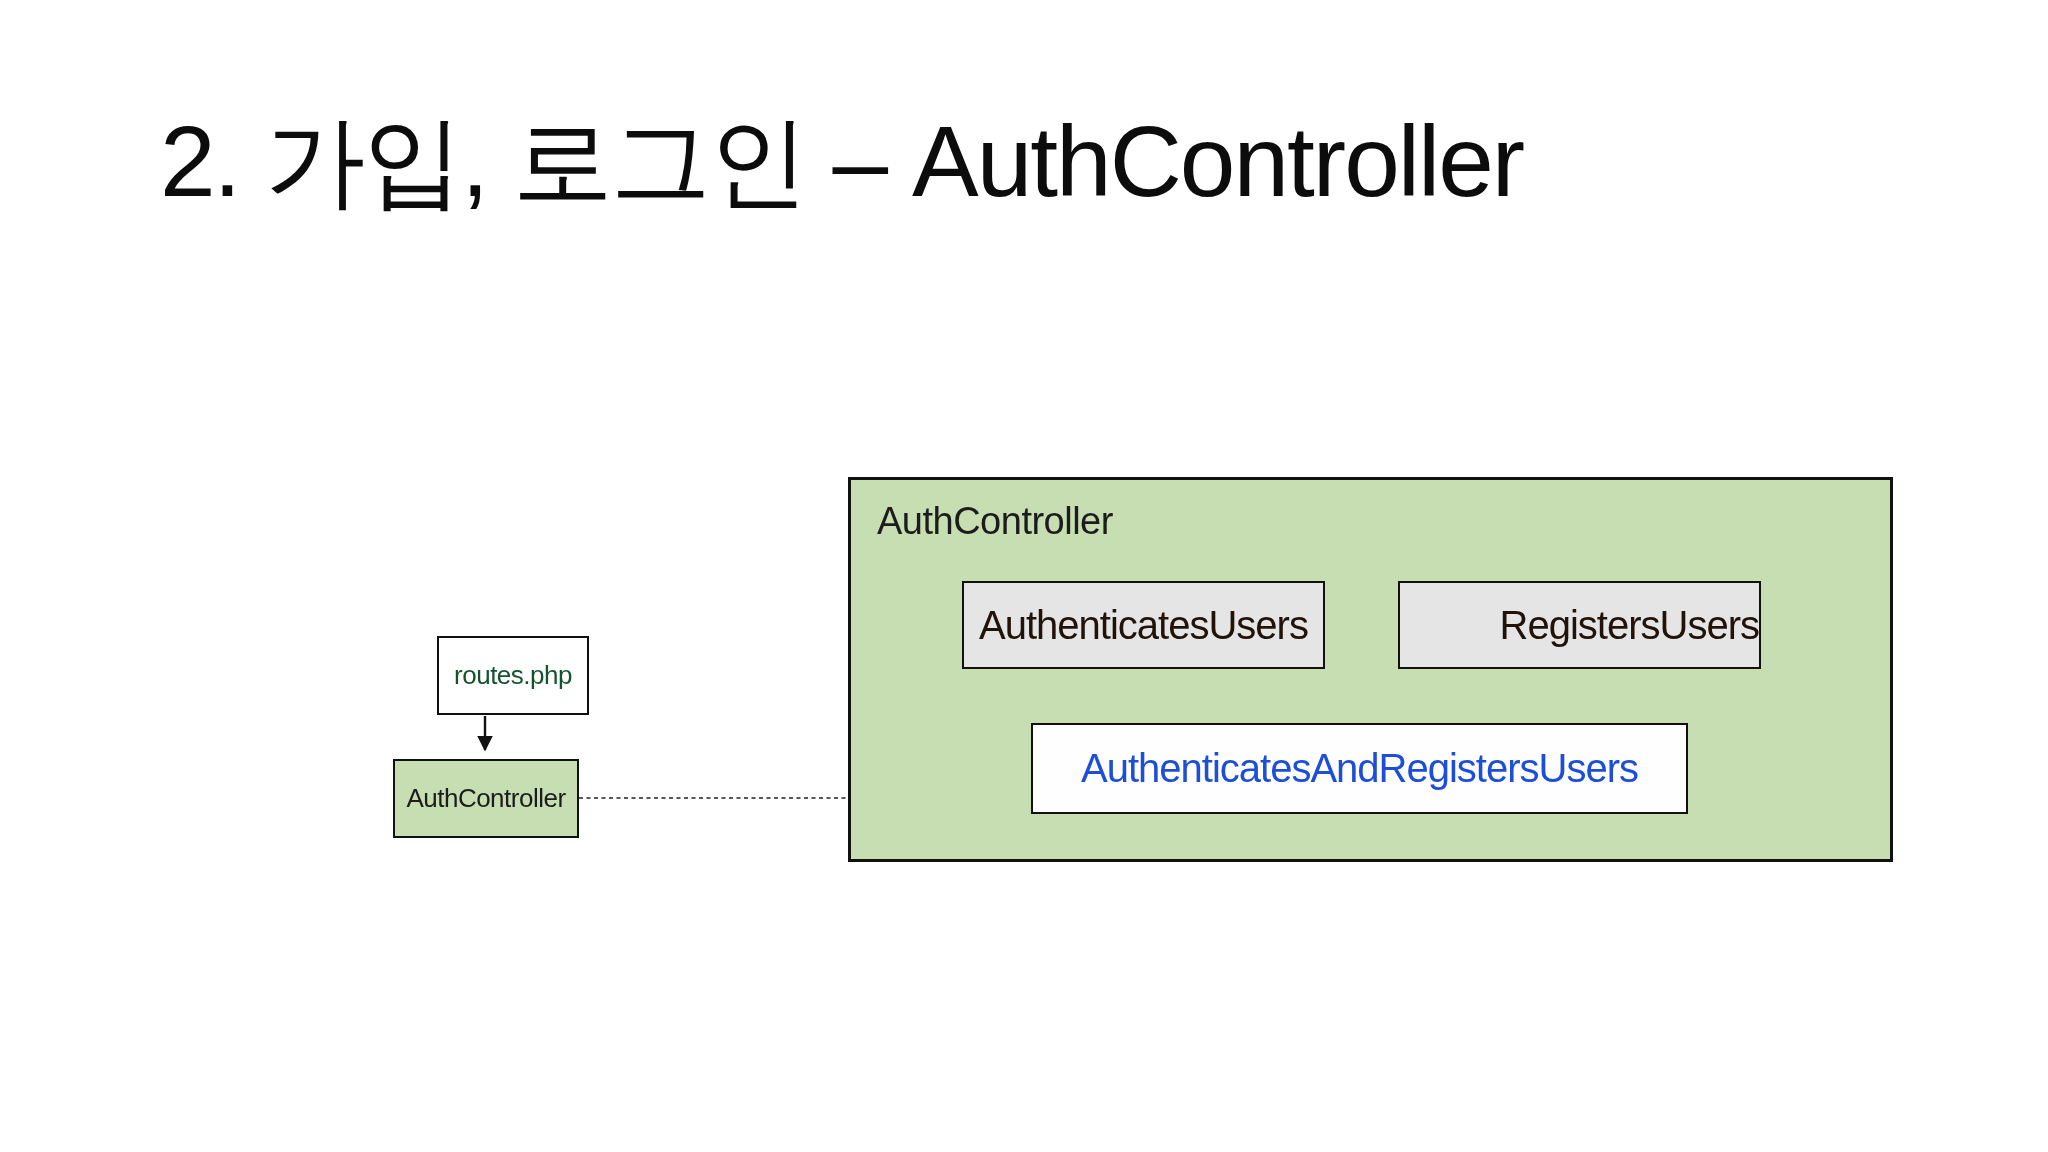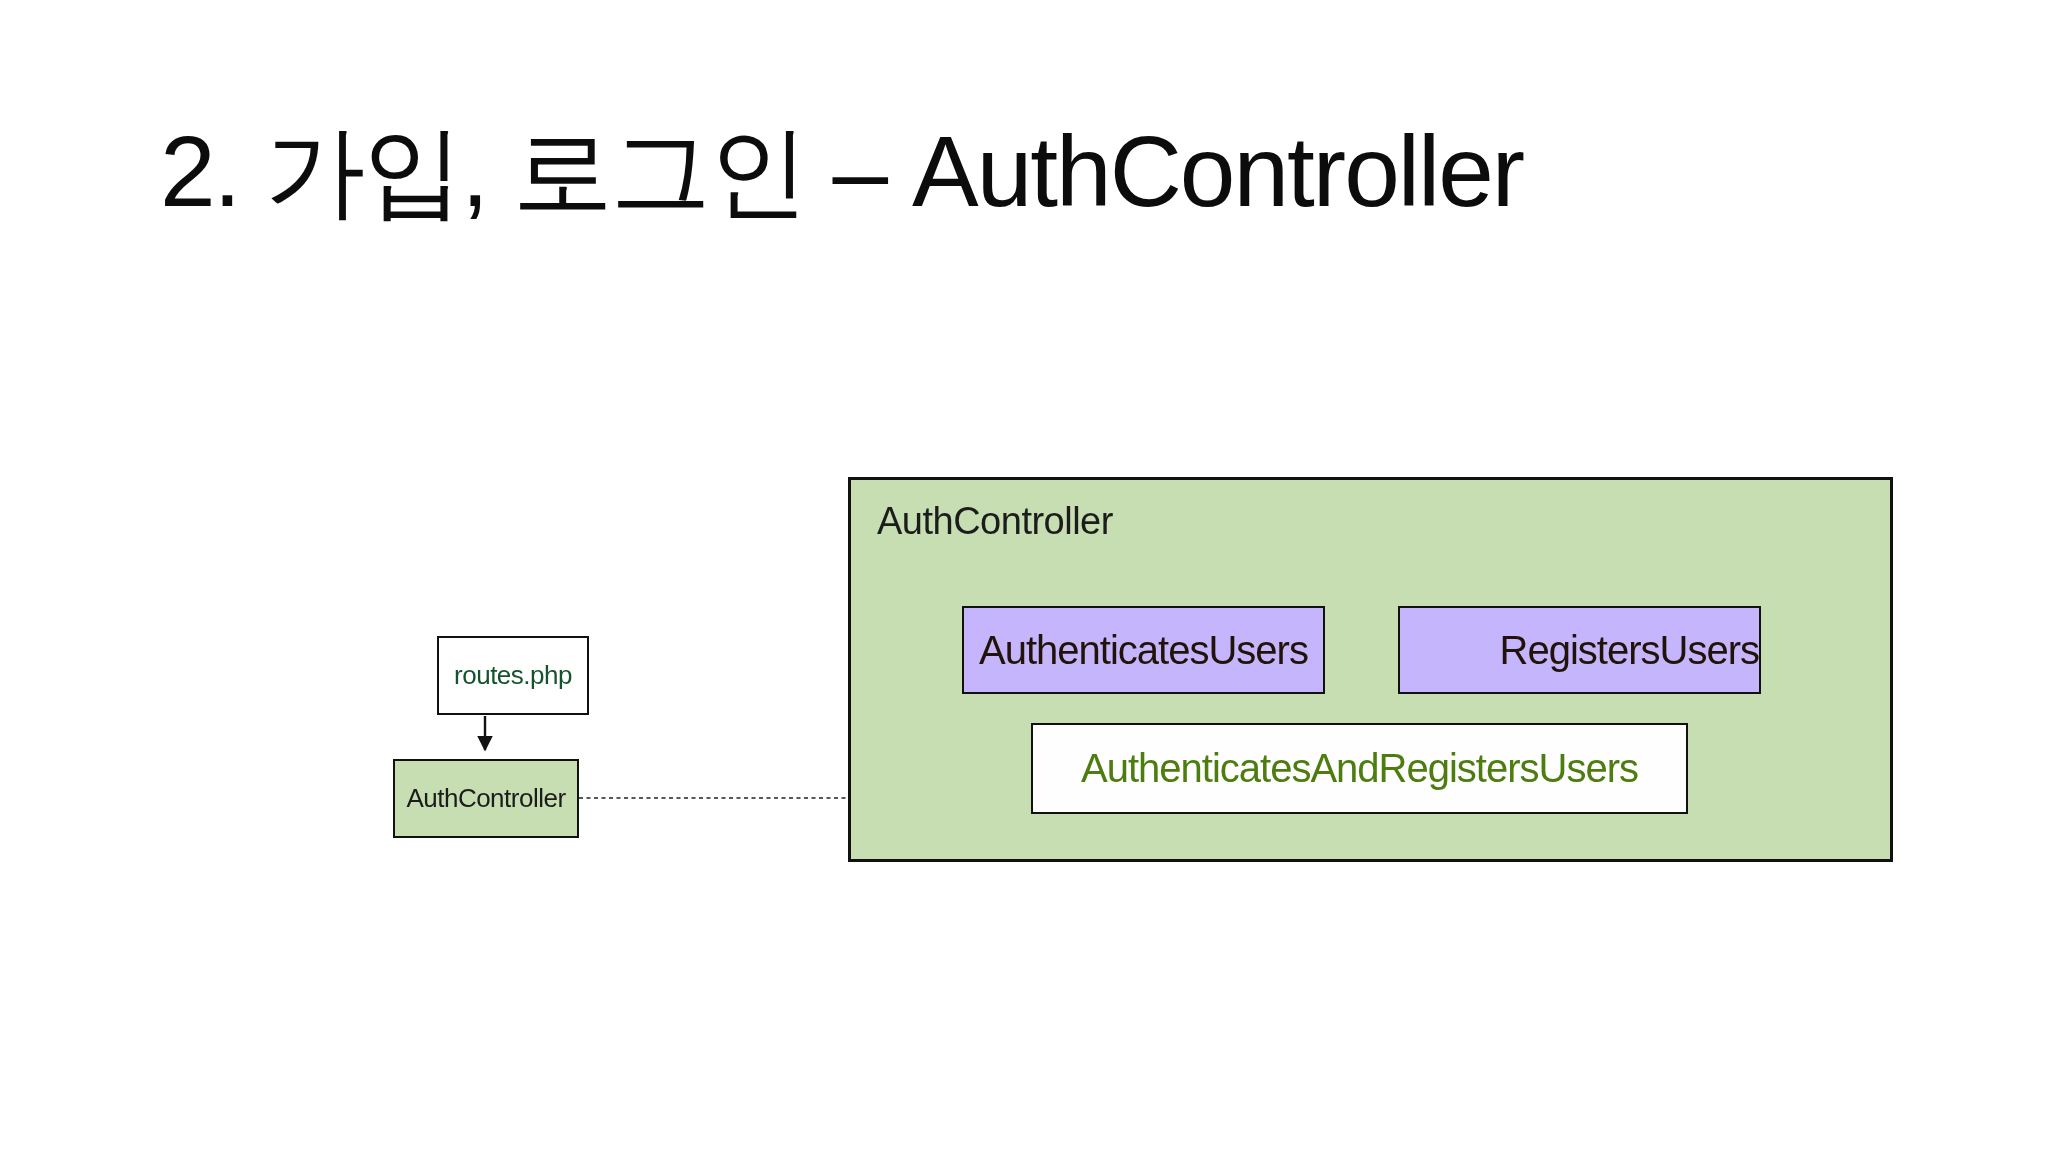--- a/index.html
+++ b/index.html
@@ -12,21 +12,21 @@
     width: 2048px;
     height: 1152px;
     background: #ffffff;
     overflow: hidden;
     font-family: "Liberation Sans", "DejaVu Sans", sans-serif;
     color: #111111;
   }
   .slide-title {
     position: absolute;
     left: 160px;
-    top: 106px;
+    top: 96px;
     margin: 0;
     font-size: 100px;
     font-weight: 400;
     letter-spacing: -2px;
     color: #0c0c0c;
     white-space: nowrap;
   }
   .connector-layer {
     position: absolute;
     left: 0;
@@ -83,39 +83,38 @@
     top: 20px;
     font-size: 38px;
     letter-spacing: -0.5px;
     color: #1c1c1c;
     white-space: nowrap;
   }
   .trait-box {
     top: 101px;
     width: 363px;
     height: 88px;
-    background: #c4b5fd;
+    background: #e5e5e5;
     border: 2.5px solid #111111;
     font-size: 40px;
     letter-spacing: -1px;
     color: #211309;
-    margin-top: 25px;
   }
   .trait-box.first { left: 111px; }
   .trait-box.second { left: 547px; justify-content: flex-end; }
   .combined-box {
     left: 180px;
     top: 243px;
     width: 657px;
     height: 91px;
     background: #fefefe;
     border: 2.5px solid #111111;
     font-size: 40px;
     letter-spacing: -1px;
-    color: #4d7c0f;
+    color: #1d4ed8;
   }
 </style>
 </head>
 <body>
 
 <div class="slide">
 
   <h1 class="slide-title">2. 가입, 로그인 – AuthController</h1>
 
   <svg class="connector-layer" viewBox="0 0 2048 1152" xmlns="http://www.w3.org/2000/svg">

